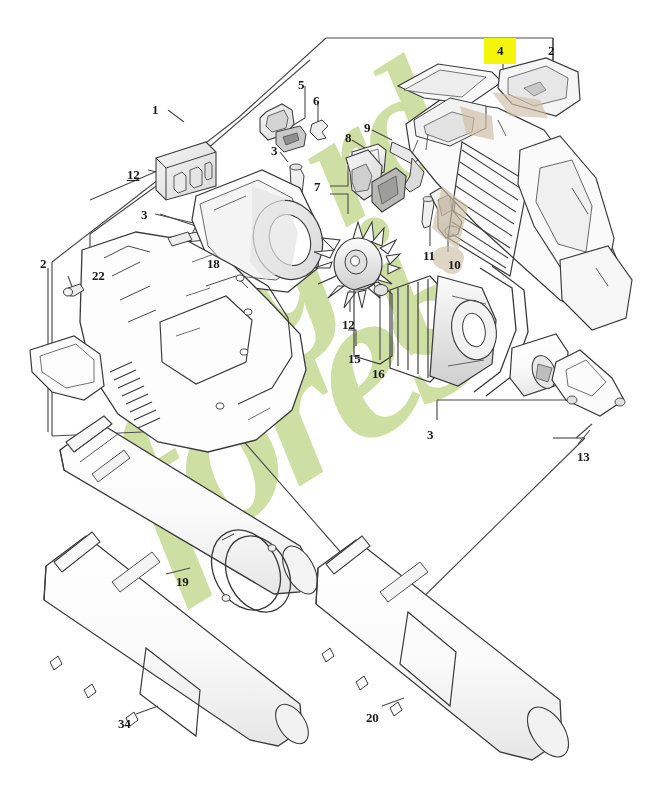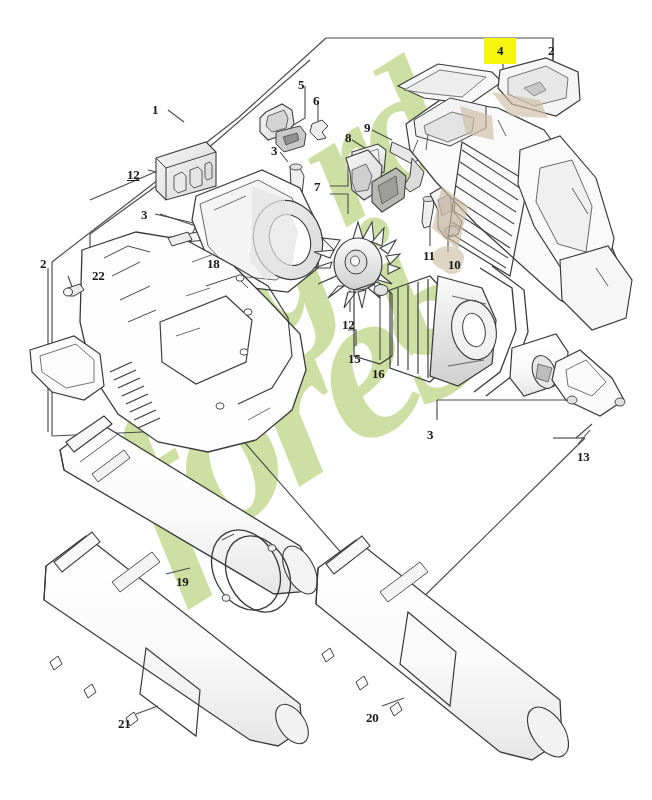--- a/index.html
+++ b/index.html
@@ -428,16 +428,16 @@
   <div class="callout" style="left:423px; top:249px;">11</div>
   <div class="callout" style="left:127px; top:168px;text-decoration:underline;">12</div>
   <div class="callout" style="left:577px; top:450px;">13</div>
   <div class="callout" style="left:427px; top:428px;">3</div>
   <div class="callout" style="left:348px; top:352px;">15</div>
   <div class="callout" style="left:372px; top:367px;">16</div>
   <div class="callout" style="left:342px; top:318px;">12</div>
   <div class="callout" style="left:207px; top:257px;">18</div>
   <div class="callout" style="left:152px; top:575px;margin-left:24px;">19</div>
   <div class="callout" style="left:366px; top:711px;font-family:Liberation Serif, serif;">20</div>
-  <div class="callout" style="left:118px; top:717px;">21</div>
+  <div class="callout" style="left:118px; top:717px;">34</div>
   <div class="callout" style="left:60px;  top:269px;margin-left:32px;">22</div>
 
 </div>
 
 </body></html>

